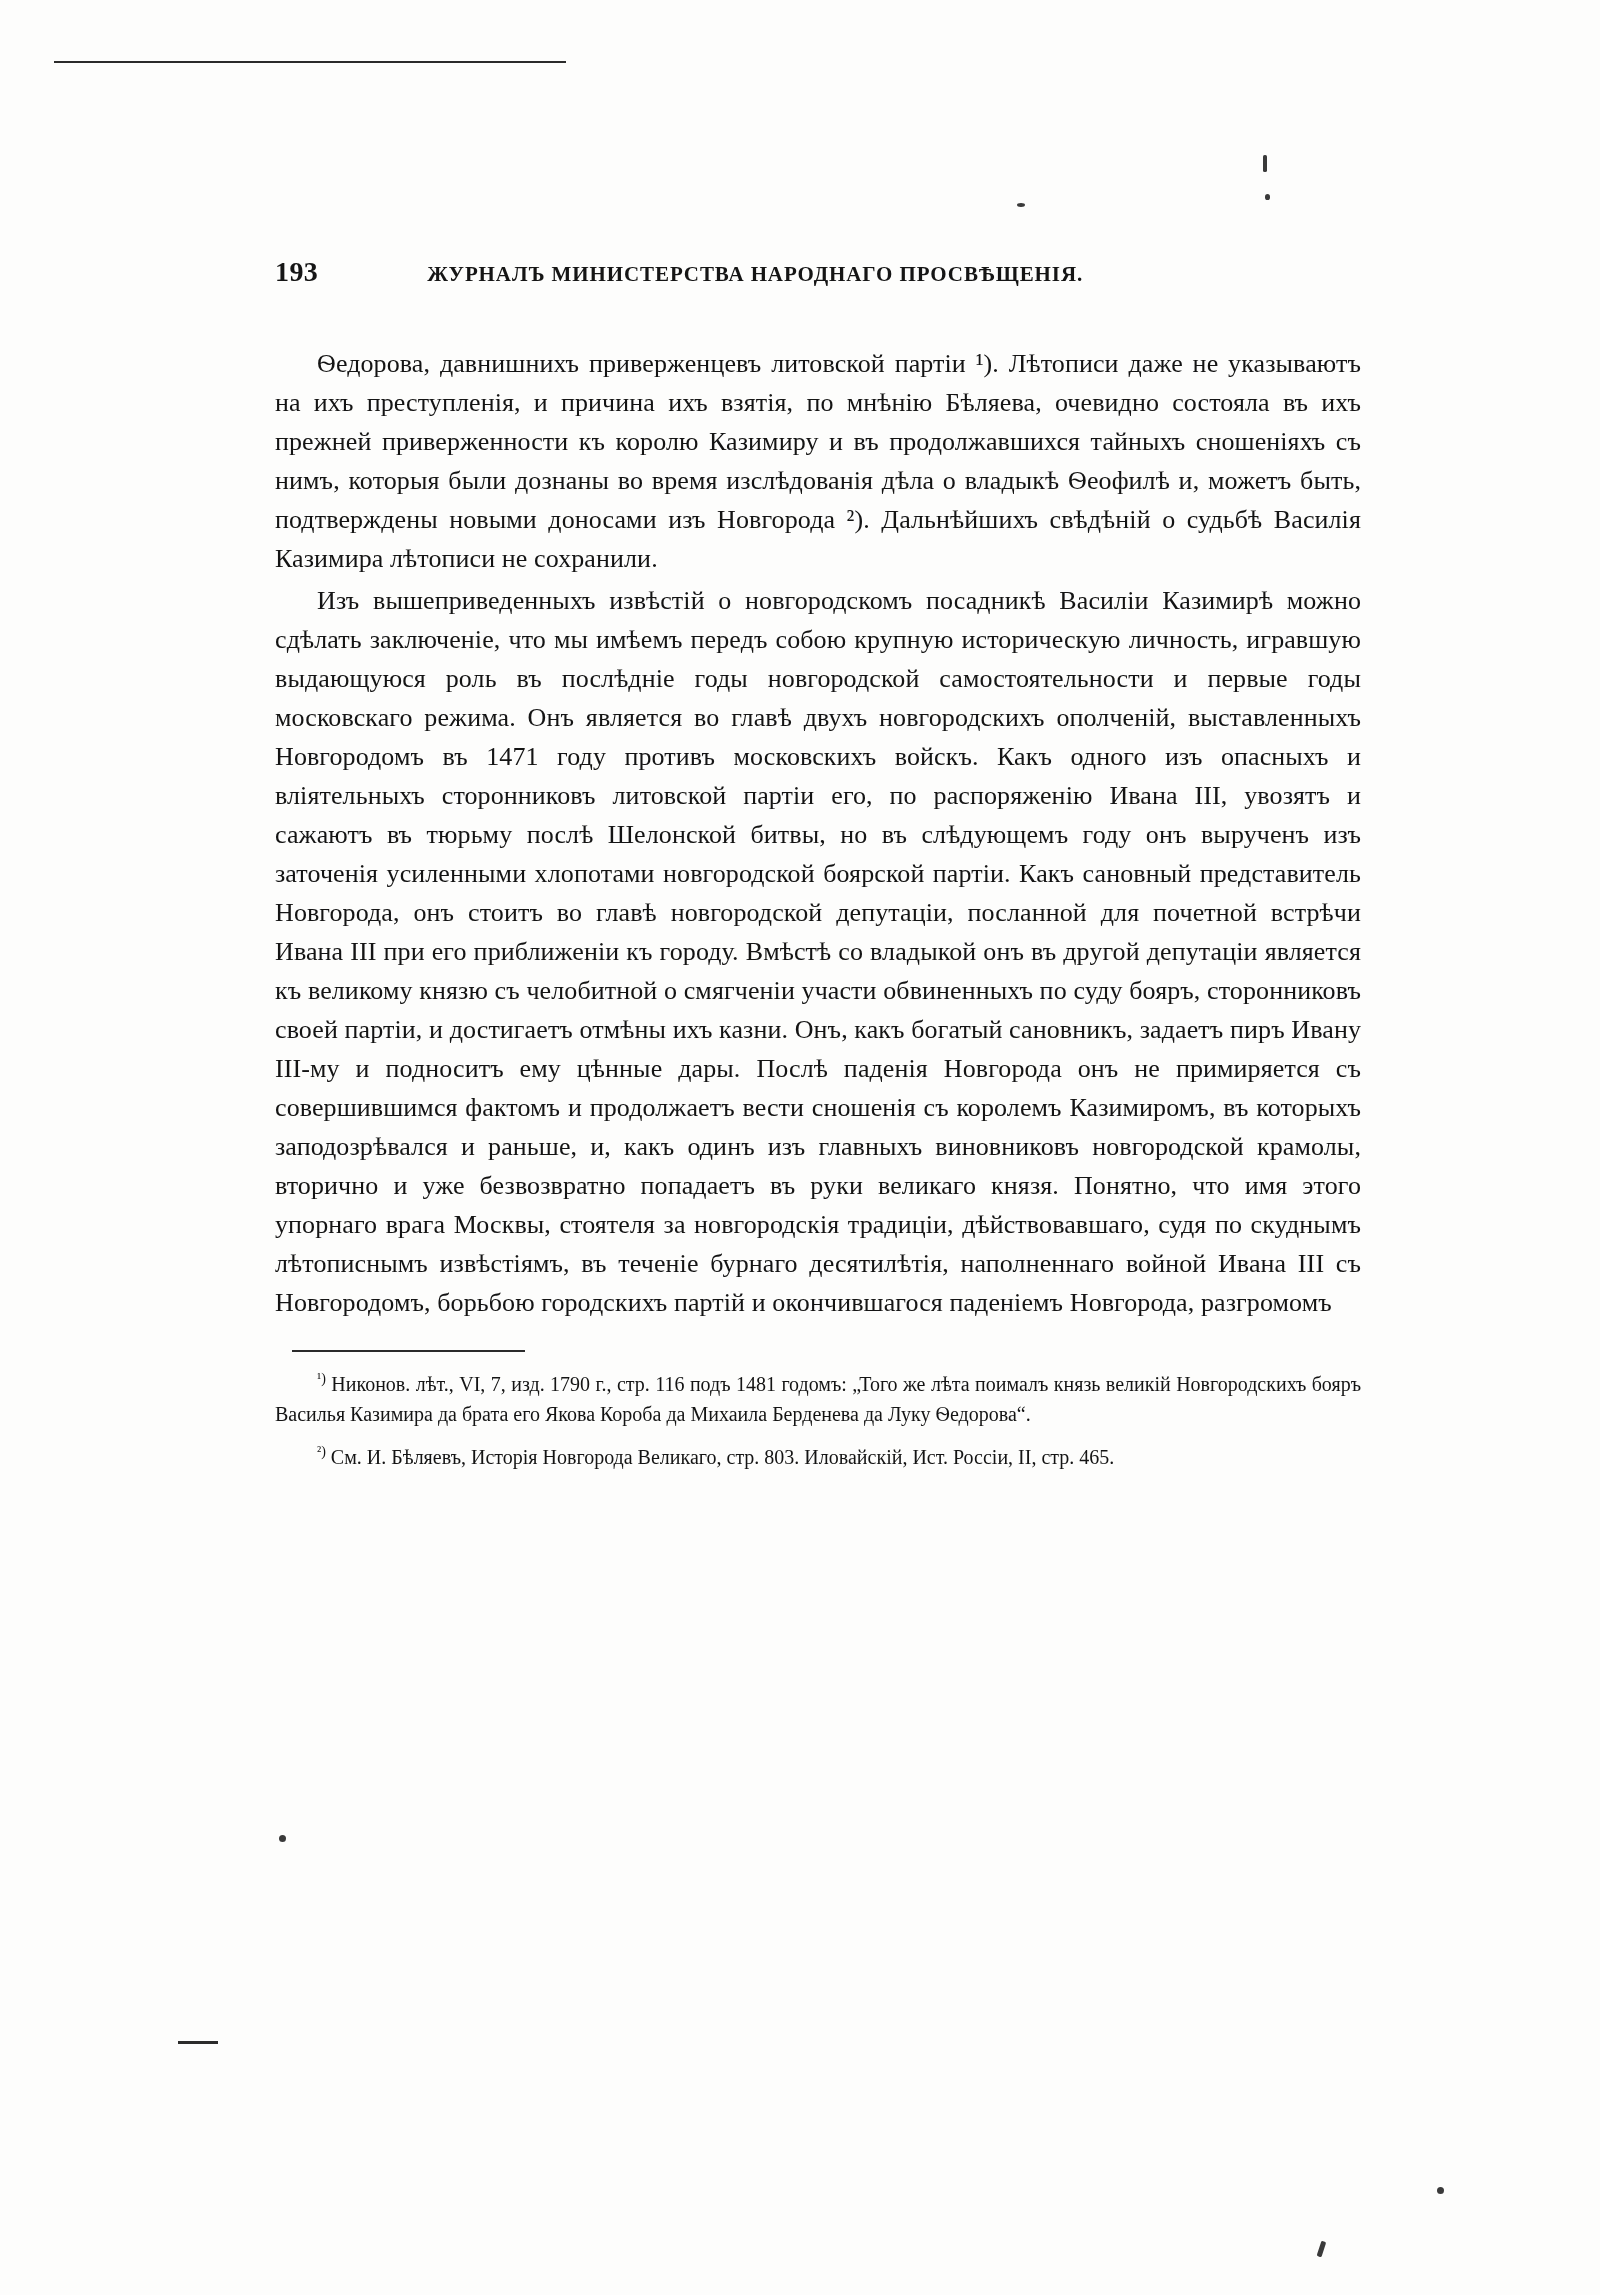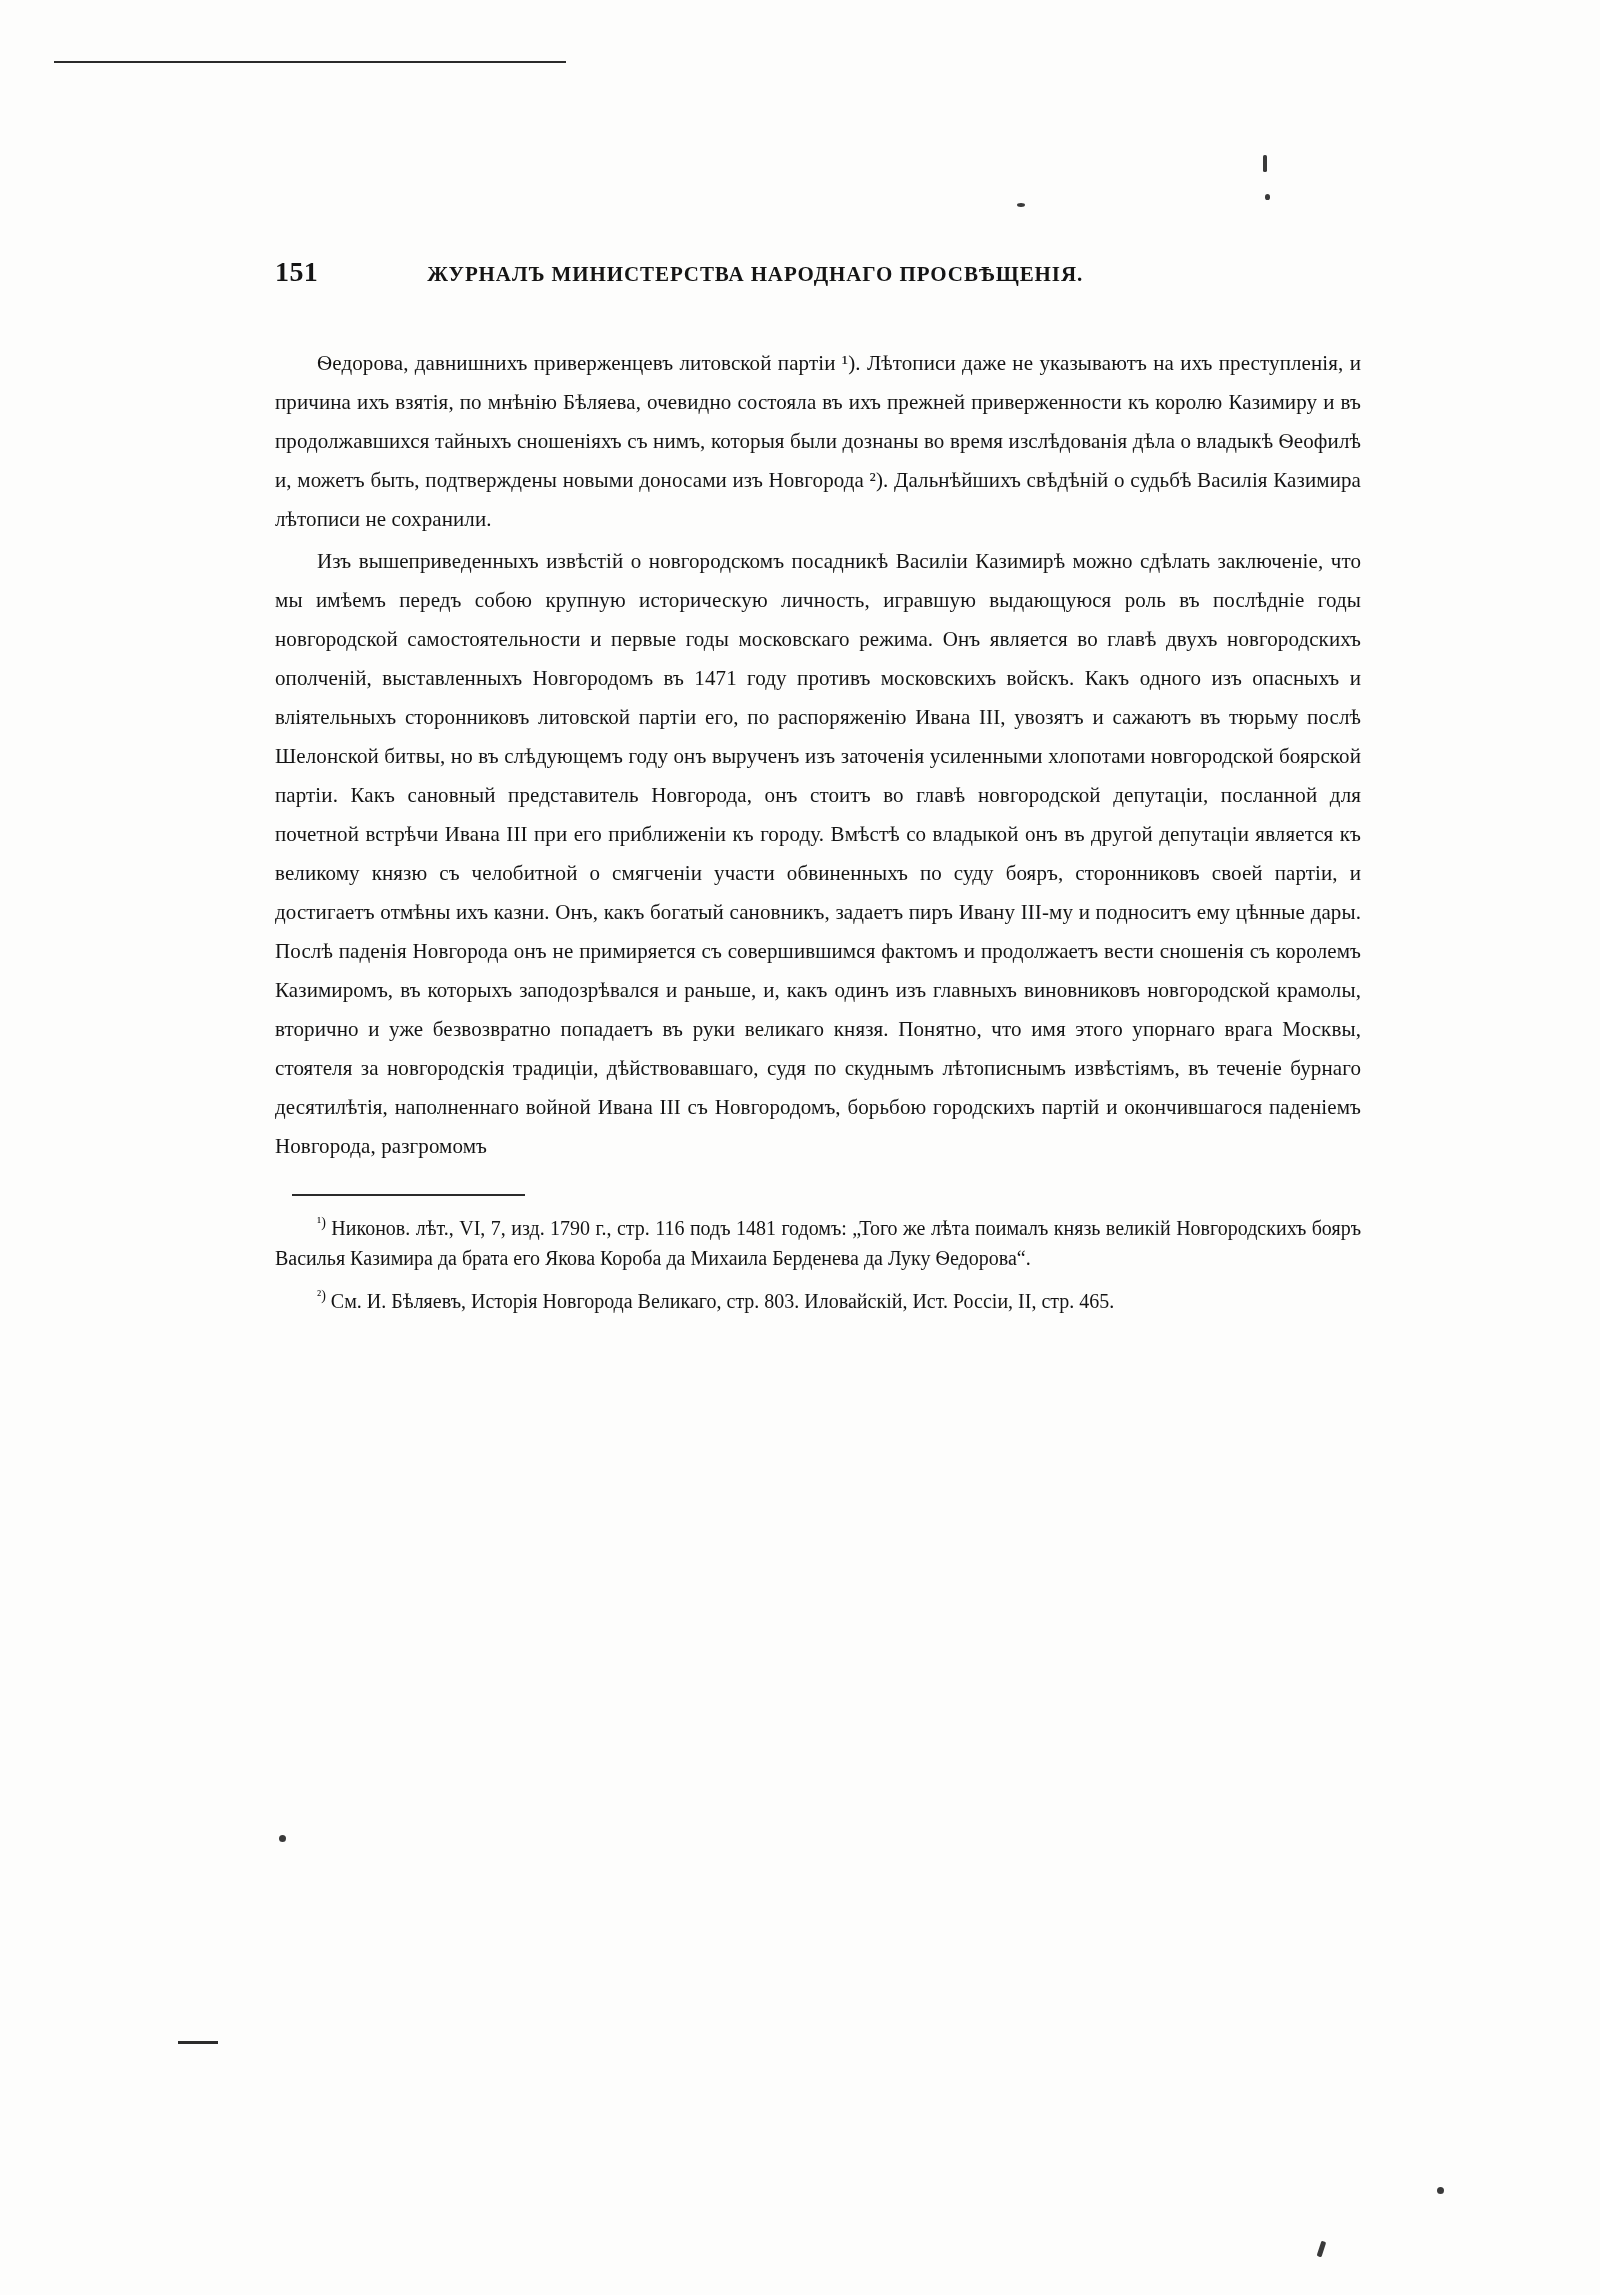--- a/index.html
+++ b/index.html
@@ -55,21 +55,21 @@
     color: #151515;
   }
   .running-head {
     font-size: 21px;
     font-weight: 700;
     letter-spacing: 0.9px;
     color: #151515;
     white-space: nowrap;
   }
   p.body-par {
-    font-size: 21px;
+    font-size: 26px;
     line-height: 39px;
     text-align: justify;
     text-justify: inter-word;
     margin: 0 0 3.1px 0;
     text-indent: 42px;
     letter-spacing: 0.1px;
     color: #141414;
   }
   .footnote-rule {
     margin-top: 28px;
@@ -112,21 +112,21 @@
   <div class="speck" style="left:1265px; top:194px; width:5.4px; height:6.2px;"></div>
   <div class="speck" style="left:1263px; top:155px; width:3.9px; height:17px; border-radius:1.6px;"></div>
   <div class="speck" style="left:279px; top:1835px; width:7px; height:7px;"></div>
   <div class="speck" style="left:1437px; top:2187px; width:7px; height:7px;"></div>
   <div class="speck" style="left:1319px; top:2241px; width:4.7px; height:15.5px; border-radius:1.6px; transform:rotate(18deg);"></div>
   <div class="bottom-dash"></div>
 
   <div class="content">
 
     <div class="header-line">
-      <span class="folio">151</span>
+      <span class="folio">193</span>
       <span class="running-head">ЖУРНАЛЪ МИНИСТЕРСТВА НАРОДНАГО ПРОСВѢЩЕНІЯ.</span>
     </div>
 
     <p class="body-par">Ѳедорова, давнишнихъ приверженцевъ литовской партіи ¹). Лѣтописи даже не указываютъ на ихъ преступленія, и причина ихъ взятія, по мнѣнію Бѣляева, очевидно состояла въ ихъ прежней приверженности къ королю Казимиру и въ продолжавшихся тайныхъ сношеніяхъ съ нимъ, которыя были дознаны во время изслѣдованія дѣла о владыкѣ Ѳеофилѣ и, можетъ быть, подтверждены новыми доносами изъ Новгорода ²). Дальнѣйшихъ свѣдѣній о судьбѣ Василія Казимира лѣтописи не сохранили.</p>
     <p class="body-par">Изъ вышеприведенныхъ извѣстій о новгородскомъ посадникѣ Василіи Казимирѣ можно сдѣлать заключеніе, что мы имѣемъ передъ собою крупную историческую личность, игравшую выдающуюся роль въ послѣдніе годы новгородской самостоятельности и первые годы московскаго режима. Онъ является во главѣ двухъ новгородскихъ ополченій, выставленныхъ Новгородомъ въ 1471 году противъ московскихъ войскъ. Какъ одного изъ опасныхъ и вліятельныхъ сторонниковъ литовской партіи его, по распоряженію Ивана III, увозятъ и сажаютъ въ тюрьму послѣ Шелонской битвы, но въ слѣдующемъ году онъ вырученъ изъ заточенія усиленными хлопотами новгородской боярской партіи. Какъ сановный представитель Новгорода, онъ стоитъ во главѣ новгородской депутаціи, посланной для почетной встрѣчи Ивана III при его приближеніи къ городу. Вмѣстѣ со владыкой онъ въ другой депутаціи является къ великому князю съ челобитной о смягченіи участи обвиненныхъ по суду бояръ, сторонниковъ своей партіи, и достигаетъ отмѣны ихъ казни. Онъ, какъ богатый сановникъ, задаетъ пиръ Ивану III-му и подноситъ ему цѣнные дары. Послѣ паденія Новгорода онъ не примиряется съ совершившимся фактомъ и продолжаетъ вести сношенія съ королемъ Казимиромъ, въ которыхъ заподозрѣвался и раньше, и, какъ одинъ изъ главныхъ виновниковъ новгородской крамолы, вторично и уже безвозвратно попадаетъ въ руки великаго князя. Понятно, что имя этого упорнаго врага Москвы, стоятеля за новгородскія традиціи, дѣйствовавшаго, судя по скуднымъ лѣтописнымъ извѣстіямъ, въ теченіе бурнаго десятилѣтія, наполненнаго войной Ивана III съ Новгородомъ, борьбою городскихъ партій и окончившагося паденіемъ Новгорода, разгромомъ</p>
 
     <div class="footnote-rule"></div>
 
     <div class="footnotes">
       <p class="footnote">

